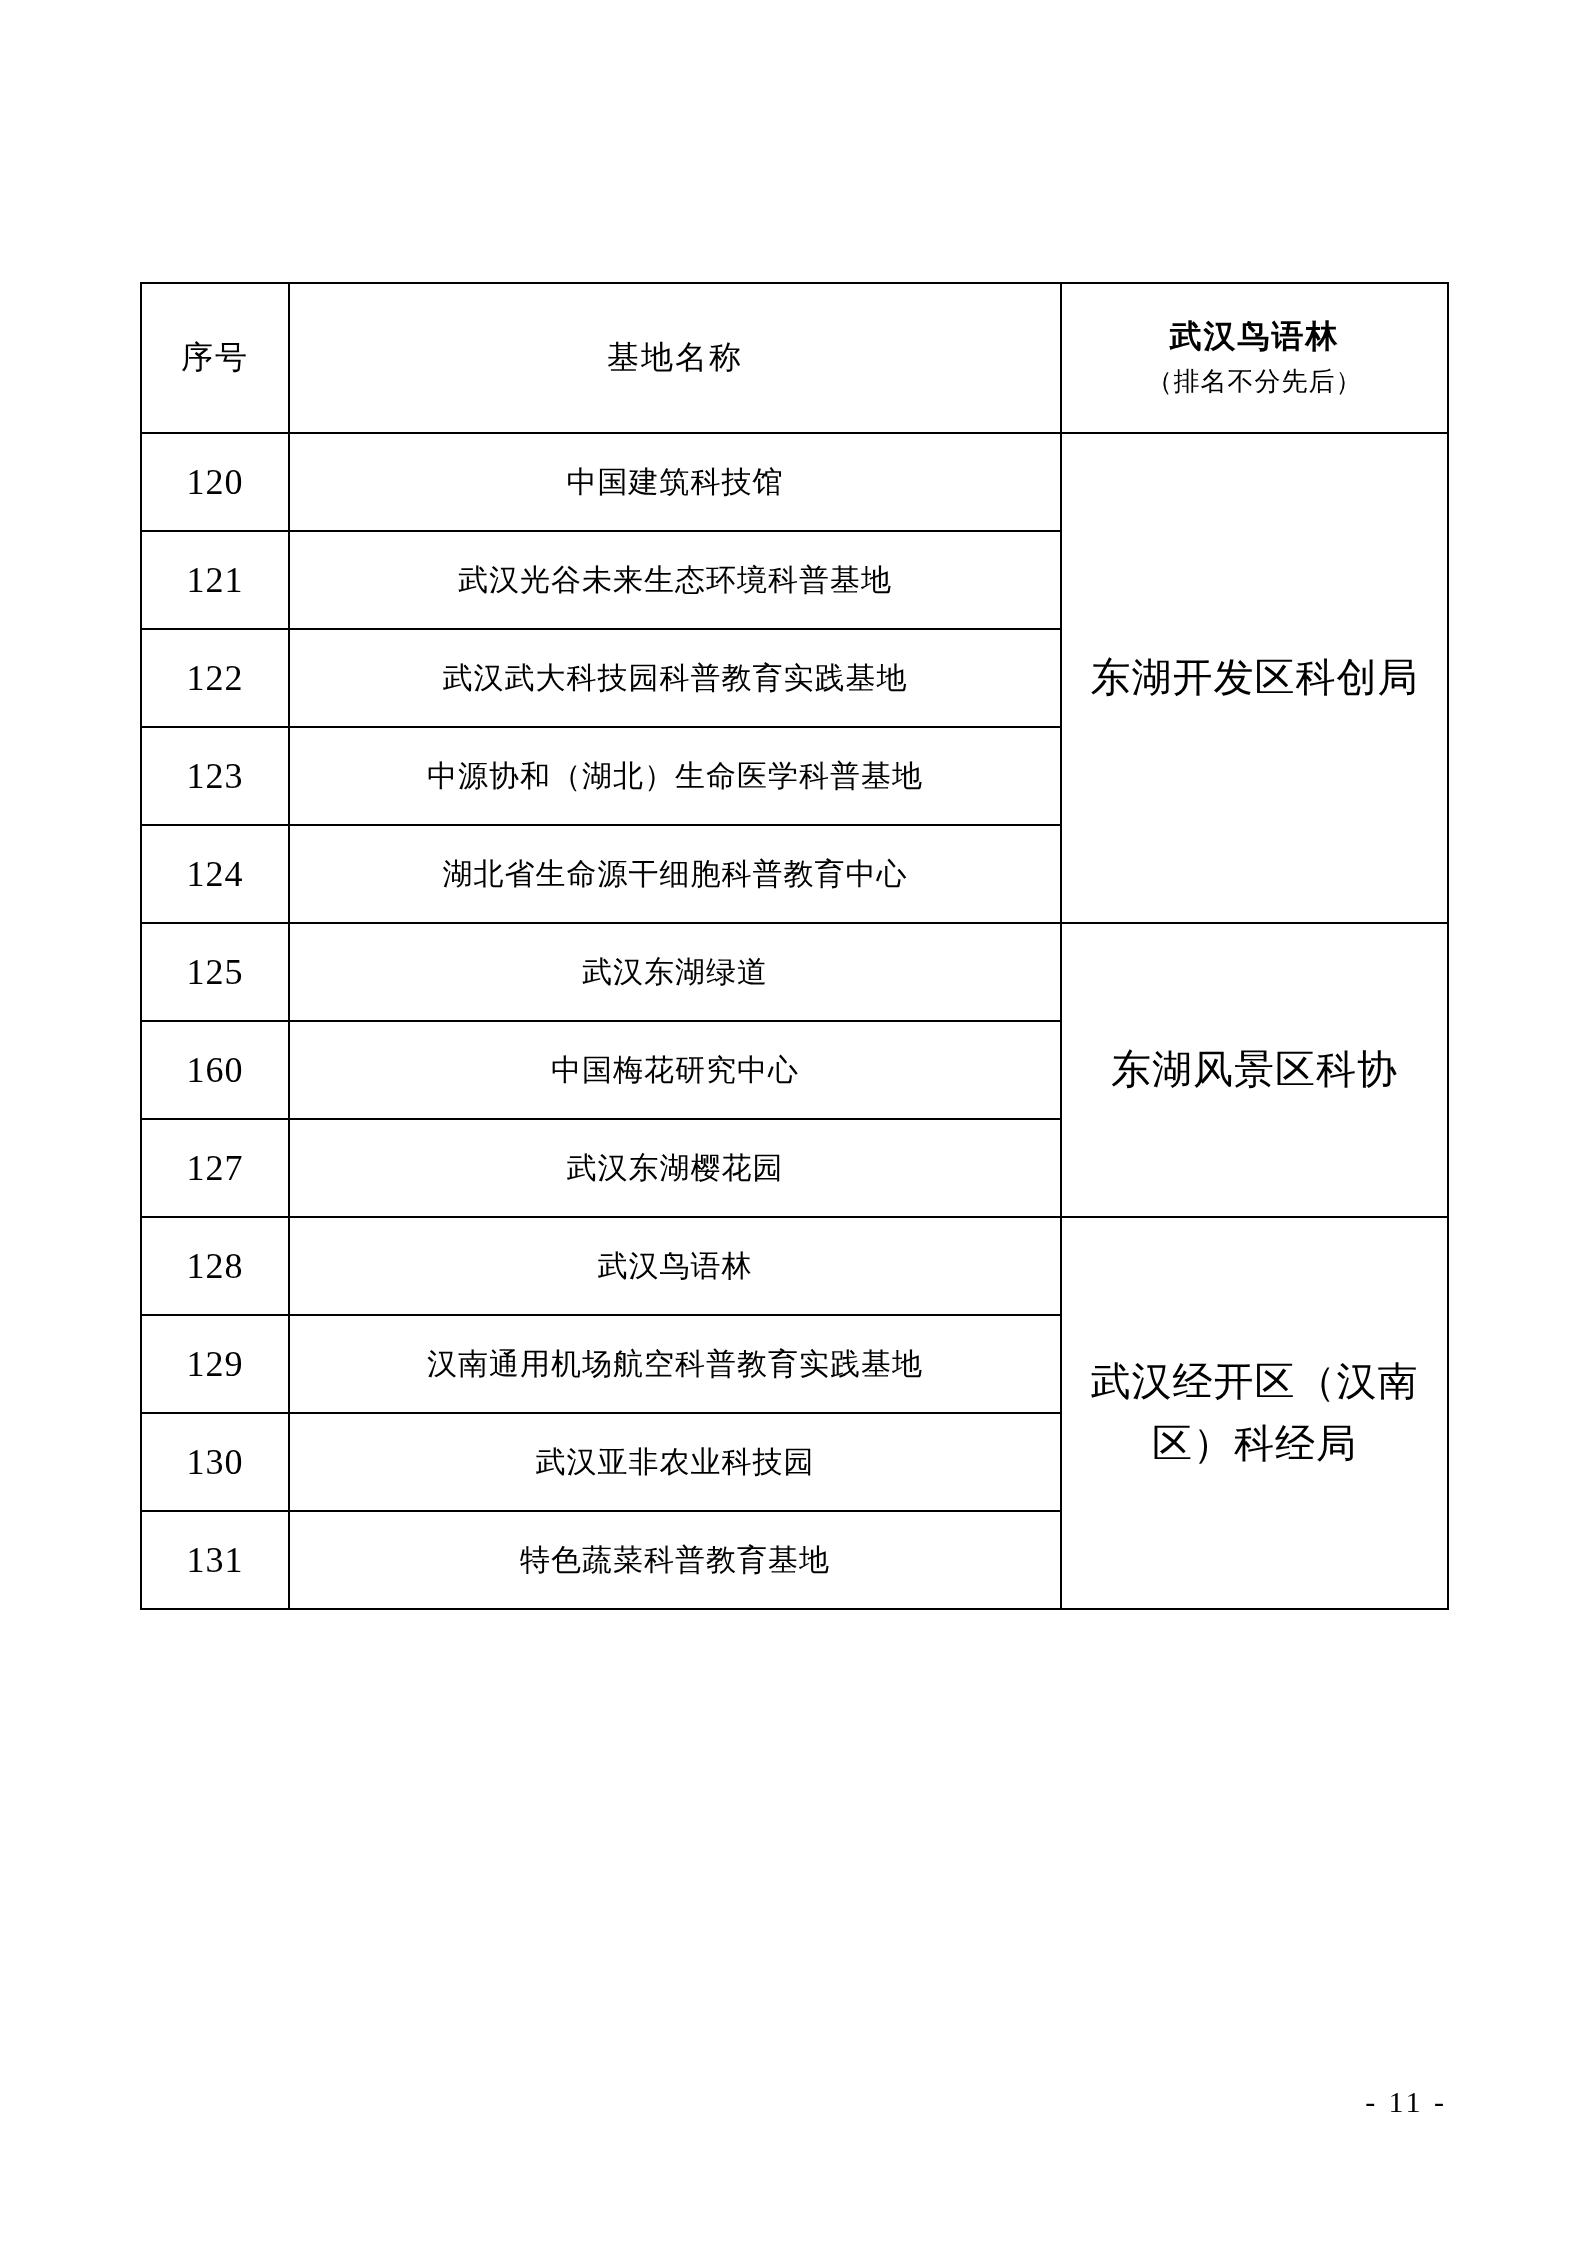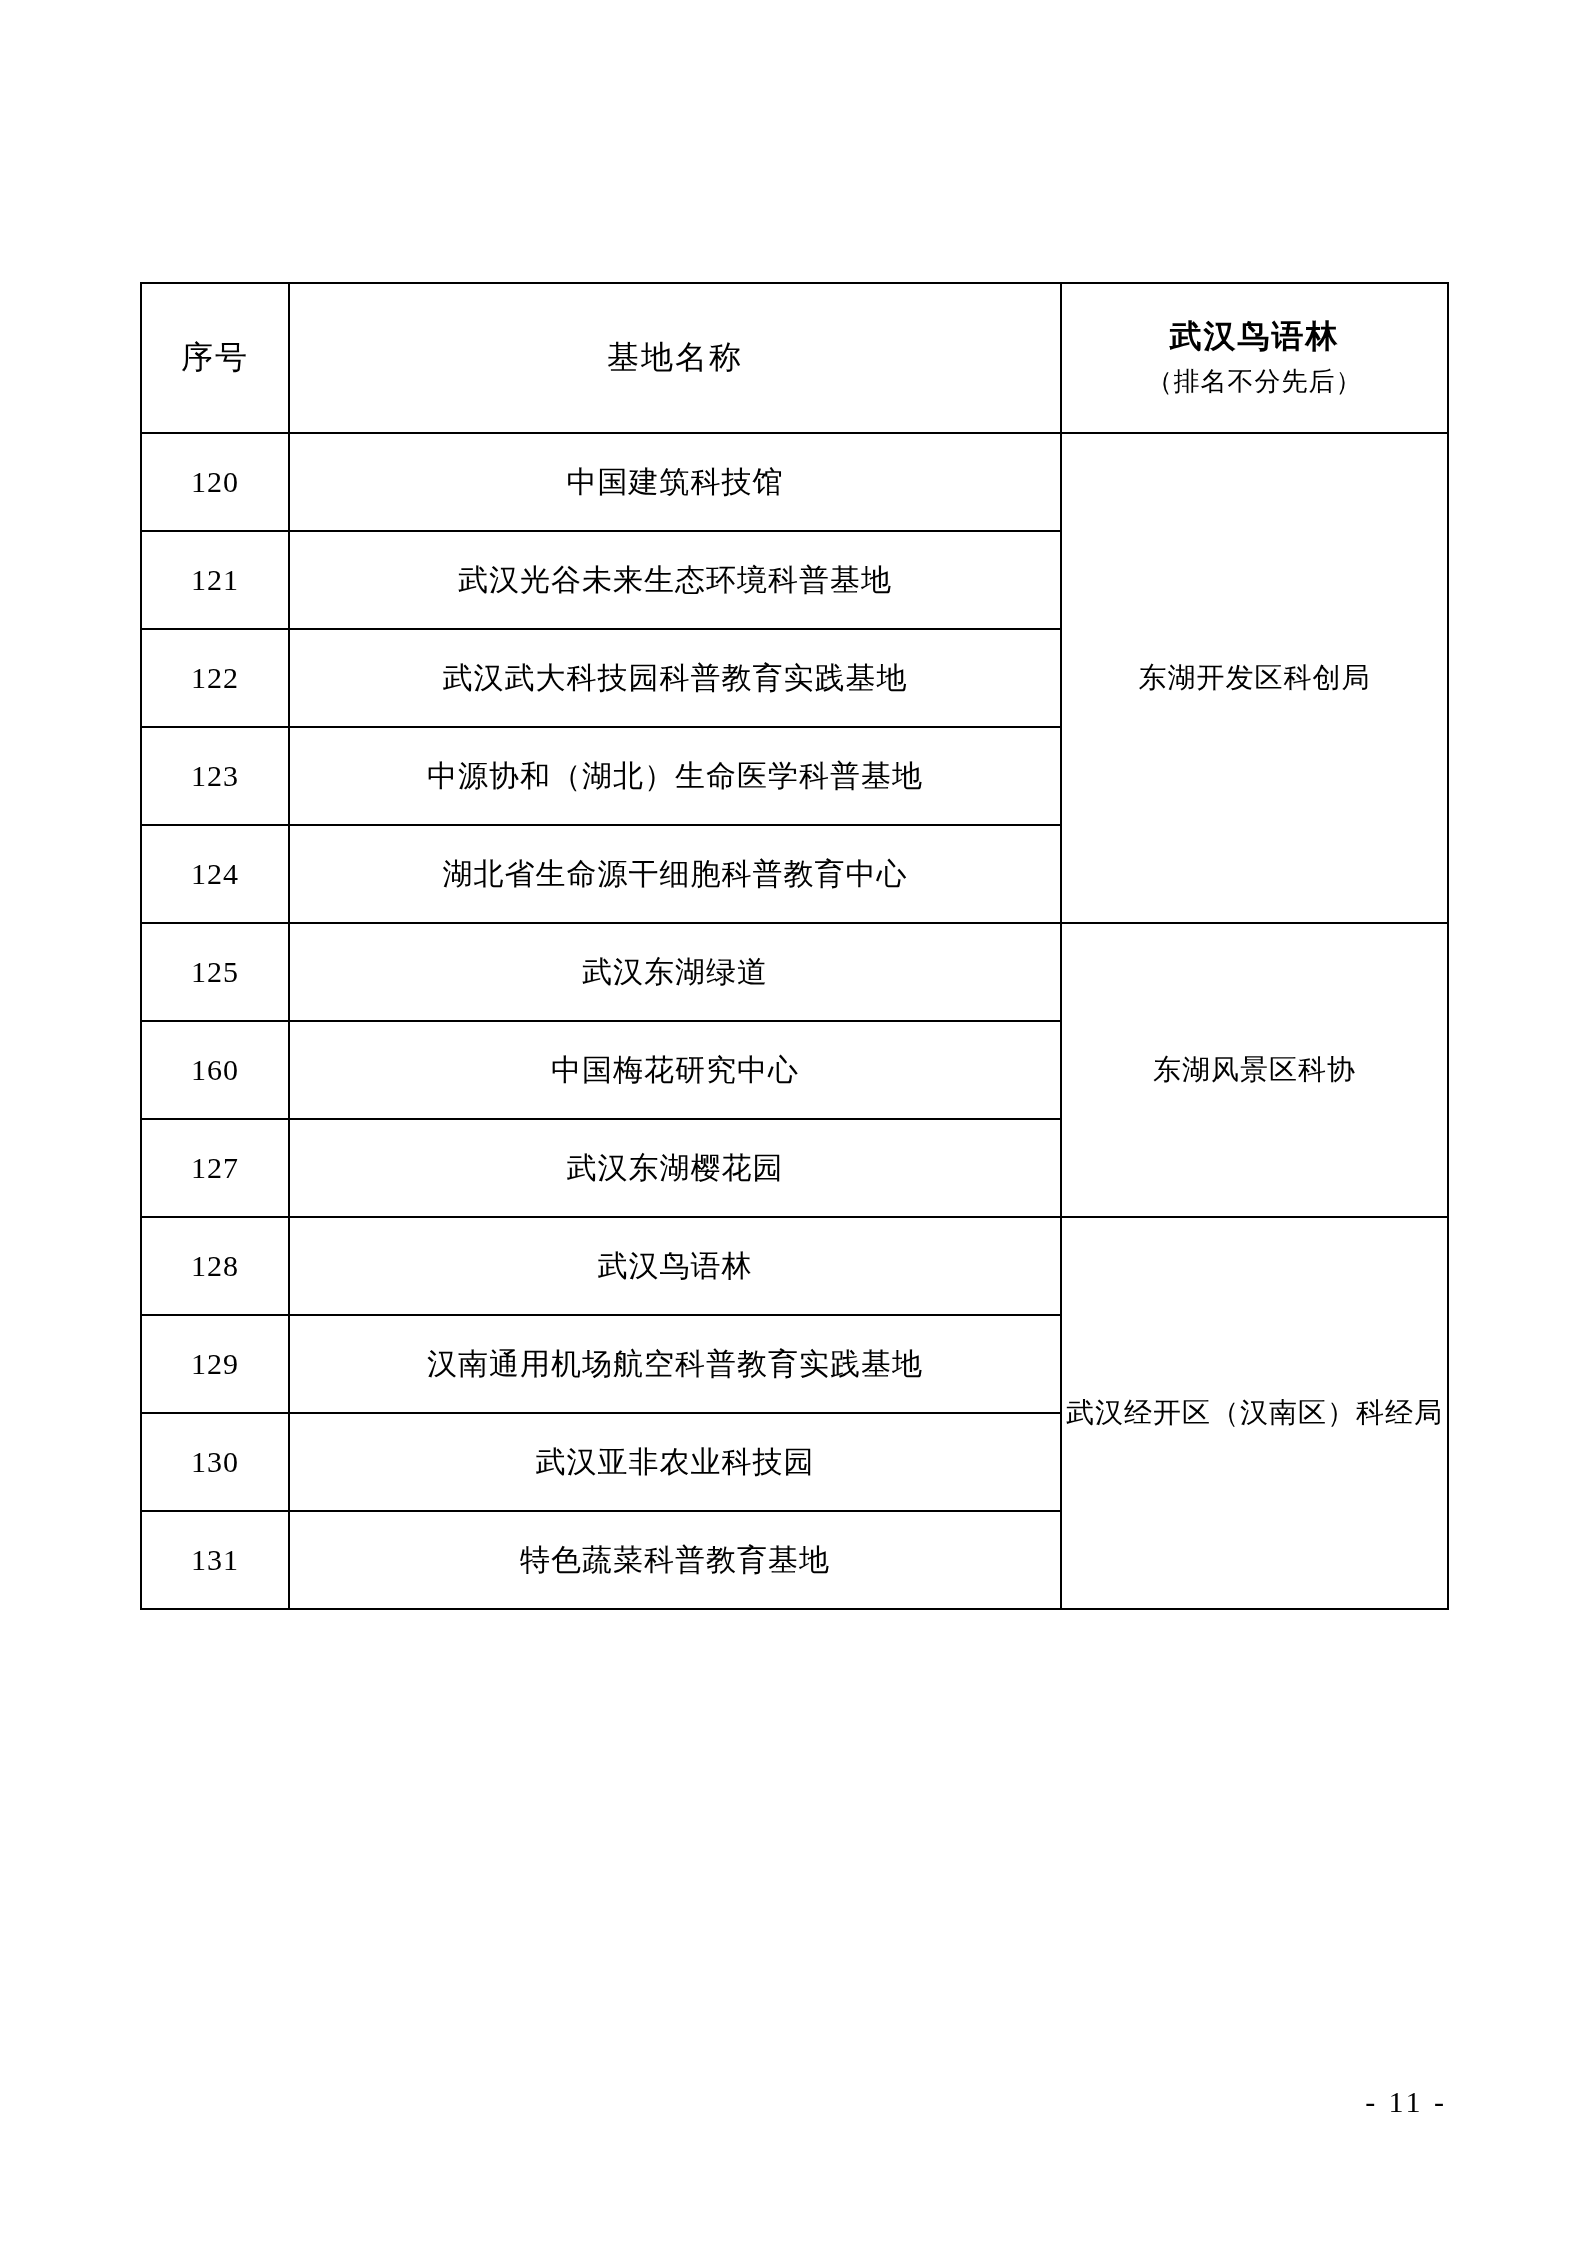--- a/index.html
+++ b/index.html
@@ -64,25 +64,25 @@
     display: block;
     line-height: 1.5;
     margin-top: 4px;
   }
   .row-cell {
     height: 96px;
     font-size: 30px;
     letter-spacing: 1px;
   }
   .seq-cell {
-    font-size: 30px;
+    font-size: 36px;
     letter-spacing: 1px;
   }
   .unit-cell {
-    font-size: 28px;
+    font-size: 40px;
     letter-spacing: 1px;
     line-height: 1.55;
   }
   .page-number {
     position: absolute;
     right: 140px;
     top: 2085px;
     font-size: 30px;
     letter-spacing: 3px;
     text-align: center;

